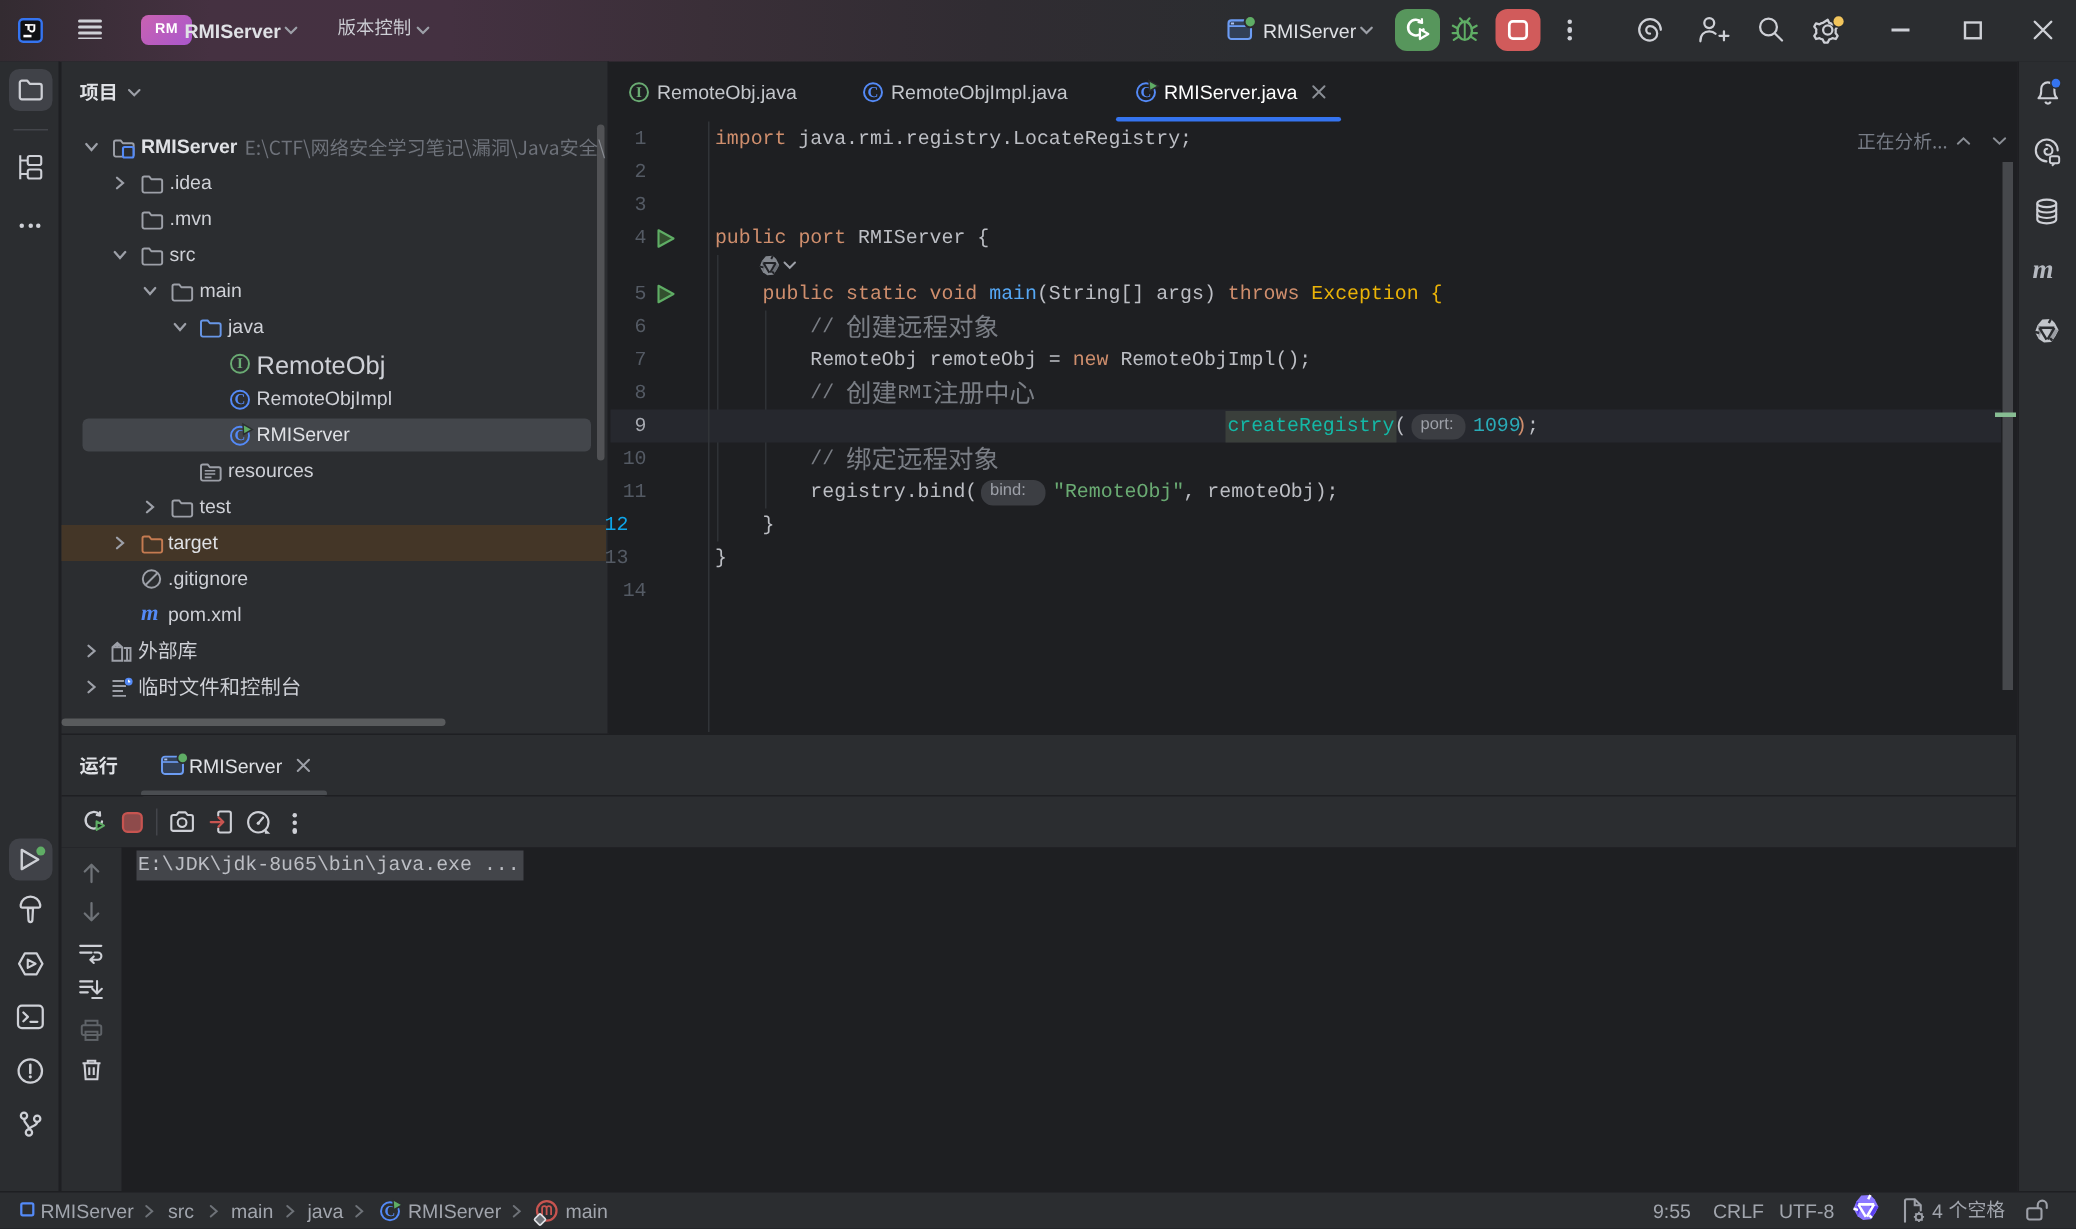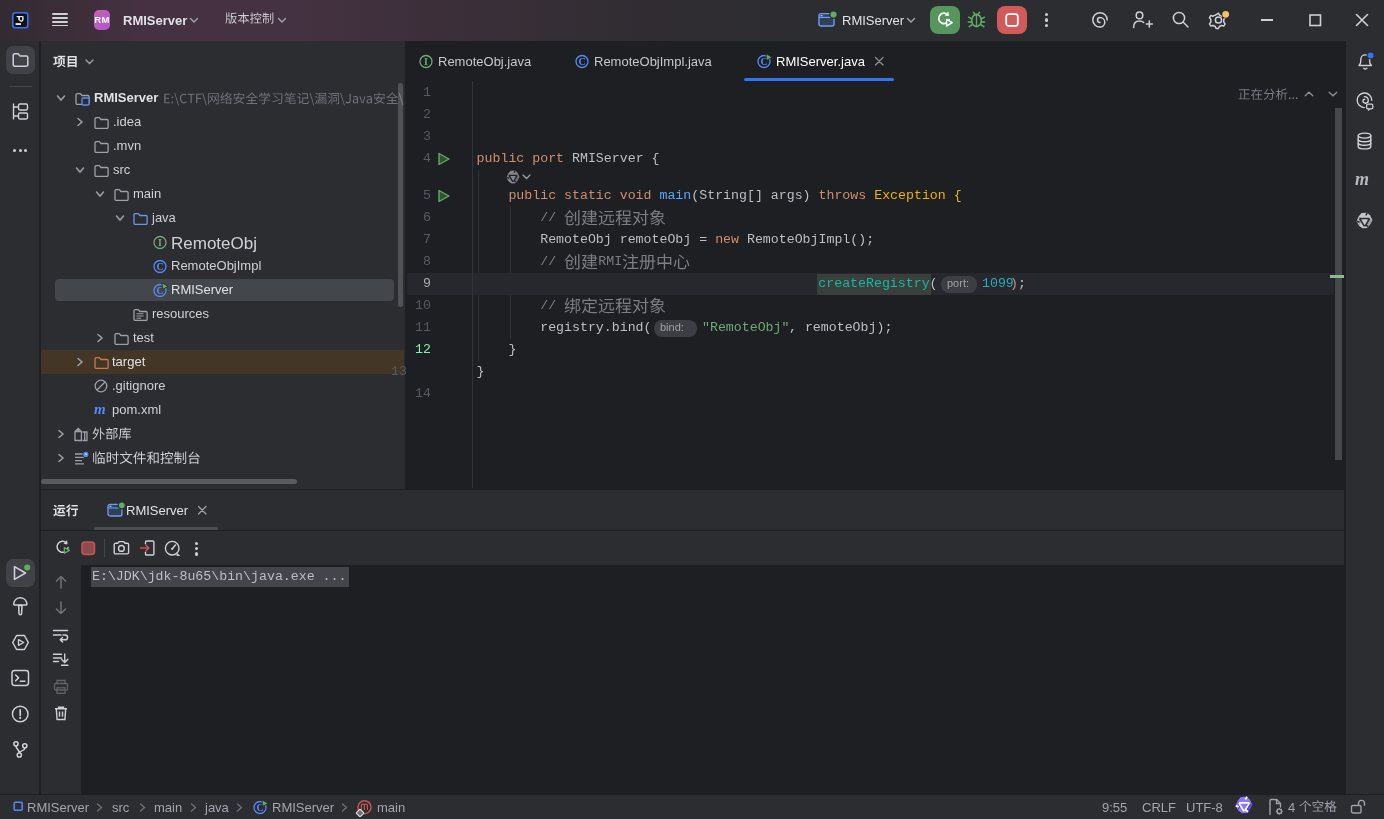--- a/index.html
+++ b/index.html
@@ -15,21 +15,21 @@
 <rect x="3.6" y="11.2" width="5.4" height="1.7" fill="#fff"></rect>
 <rect x="4.6" y="4" width="1.5" height="1.2" fill="#fff"></rect>
       <rect x="6" y="4" width="4.4" height="1.2" fill="#fff" opacity="0.9"></rect>
 <rect x="6.3" y="4.6" width="1.5" height="3.6" fill="#fff"></rect>
       <path d="M10.9 4.2 v3.2 a1.6 1.6 0 0 1 -3.1 0.6" stroke="#fff" stroke-width="1.3" fill="none"></path>
 </svg>
 <div class="abs" style="left:52px;top:13.2px;width:16px;height:1.9px;background:#ced0d6;border-radius:1px"></div>
 <div class="abs" style="left:52px;top:17.0px;width:16px;height:1.9px;background:#ced0d6;border-radius:1px"></div>
 <div class="abs" style="left:52px;top:20.8px;width:16px;height:1.9px;background:#ced0d6;border-radius:1px"></div>
 <div class="abs" style="left:52px;top:24.6px;width:16px;height:1.9px;background:#ced0d6;border-radius:1px"></div>
-<div class="abs" style="left:94px;top:10px;width:16px;height:20px;border-radius:5px;background:linear-gradient(135deg,#c962b2 0%,#a957cc 100%);color:#fff;font-size:9.5px;font-weight:bold;text-align:center;line-height:20px;letter-spacing:0.3px">RM</div>
+<div class="abs" style="left:94px;top:10px;width:34px;height:20px;border-radius:5px;background:linear-gradient(135deg,#c962b2 0%,#a957cc 100%);color:#fff;font-size:9.5px;font-weight:bold;text-align:center;line-height:20px;letter-spacing:0.3px">RM</div>
 <div class="abs ui" style="left:123px;top:13px;font-weight:600;color:#dfe1e5">RMIServer</div>
 <svg class="abs" style="left:189px;top:17px" width="10" height="7">
       <path d="M1.5 1.5 L5 5 L8.5 1.5" stroke="#9da0a8" stroke-width="1.5" fill="none" stroke-linecap="round"></path>
     </svg>
 <svg width="50" height="15" viewBox="0 -11.7 50 15" style="position:absolute;left:225.0px;top:10.8px" class="">
       <path d="M1.3 -10.1V-5.2C1.3 -3.3 1.2 -1.1 0.4 0.5C0.6 0.6 0.9 0.8 1.0 1.0C1.8 -0.2 2.0 -1.9 2.1 -3.5H3.8V1.0H4.6V-4.3H2.1L2.1 -5.2V-6.1H5.4V-6.9H4.3V-10.4H3.5V-6.9H2.1V-10.1ZM10.5 -5.9C10.2 -4.5 9.7 -3.3 9.1 -2.3C8.5 -3.3 8.1 -4.6 7.8 -5.9ZM5.9 -9.5V-5.3C5.9 -3.4 5.8 -1.1 4.9 0.5C5.1 0.6 5.5 0.9 5.6 1.0C6.7 -0.7 6.8 -3.2 6.8 -5.3V-5.9H7.1C7.4 -4.2 7.9 -2.8 8.6 -1.6C7.9 -0.8 7.2 -0.1 6.3 0.3C6.5 0.4 6.8 0.8 6.9 1.0C7.7 0.6 8.5 -0.0 9.1 -0.8C9.7 -0.0 10.4 0.6 11.2 1.0C11.4 0.8 11.6 0.4 11.8 0.3C11.0 -0.1 10.3 -0.7 9.7 -1.5C10.5 -2.8 11.2 -4.5 11.5 -6.6L10.9 -6.8L10.8 -6.7H6.8V-8.8C8.5 -8.9 10.3 -9.1 11.7 -9.4L11.1 -10.2C9.8 -9.9 7.7 -9.6 5.9 -9.5Z M18.0 -10.3V-7.7H13.1V-6.8H16.8C15.9 -4.7 14.4 -2.7 12.8 -1.7C13.0 -1.5 13.3 -1.2 13.4 -1.0C15.2 -2.2 16.8 -4.4 17.8 -6.8H18.0V-2.3H15.1V-1.3H18.0V1.0H18.9V-1.3H21.8V-2.3H18.9V-6.8H19.1C20.0 -4.4 21.6 -2.2 23.4 -1.0C23.6 -1.3 23.9 -1.6 24.2 -1.8C22.5 -2.8 20.9 -4.7 20.0 -6.8H23.8V-7.7H18.9V-10.3Z M33.1 -6.8C33.9 -6.1 35.0 -5.1 35.5 -4.5L36.1 -5.1C35.5 -5.7 34.5 -6.6 33.7 -7.3ZM31.5 -7.3C30.9 -6.5 30.0 -5.7 29.2 -5.1C29.3 -4.9 29.6 -4.6 29.7 -4.4C30.6 -5.0 31.6 -6.0 32.3 -7.0ZM26.6 -10.3V-7.9H25.1V-7.1H26.6V-4.1C26.0 -3.9 25.4 -3.8 25.0 -3.6L25.2 -2.7L26.6 -3.2V-0.2C26.6 -0.0 26.6 0.0 26.4 0.0C26.3 0.0 25.8 0.0 25.3 0.0C25.4 0.3 25.5 0.7 25.5 0.9C26.3 0.9 26.8 0.8 27.1 0.7C27.4 0.6 27.5 0.3 27.5 -0.2V-3.5L28.8 -4.0L28.7 -4.8L27.5 -4.4V-7.1H28.8V-7.9H27.5V-10.3ZM28.7 -0.2V0.6H36.5V-0.2H33.1V-3.3H35.6V-4.2H29.7V-3.3H32.1V-0.2ZM31.8 -10.1C32.0 -9.7 32.2 -9.2 32.4 -8.8H29.1V-6.7H30.0V-8.0H35.4V-6.8H36.3V-8.8H33.4C33.2 -9.3 32.9 -9.9 32.7 -10.3Z M45.2 -9.2V-2.4H46.1V-9.2ZM47.4 -10.2V-0.3C47.4 -0.1 47.3 -0.0 47.2 -0.0C46.9 -0.0 46.2 -0.0 45.5 -0.0C45.6 0.2 45.8 0.7 45.8 0.9C46.7 0.9 47.4 0.9 47.8 0.8C48.2 0.6 48.3 0.3 48.3 -0.3V-10.2ZM38.6 -10.0C38.4 -8.8 38.0 -7.6 37.4 -6.8C37.6 -6.7 38.0 -6.5 38.2 -6.4C38.4 -6.8 38.6 -7.2 38.8 -7.7H40.5V-6.4H37.5V-5.6H40.5V-4.3H38.0V-0.0H38.9V-3.5H40.5V1.0H41.3V-3.5H43.1V-1.0C43.1 -0.8 43.0 -0.8 42.9 -0.8C42.7 -0.8 42.3 -0.8 41.8 -0.8C41.9 -0.6 42.0 -0.2 42.1 0.0C42.8 0.0 43.2 0.0 43.5 -0.1C43.8 -0.3 43.9 -0.5 43.9 -0.9V-4.3H41.3V-5.6H44.3V-6.4H41.3V-7.7H43.8V-8.6H41.3V-10.3H40.5V-8.6H39.2C39.3 -9.0 39.4 -9.4 39.5 -9.9Z" fill="#ced0d6"></path>
     </svg>
 <svg class="abs" style="left:277px;top:17px" width="10" height="7">
       <path d="M1.5 1.5 L5 5 L8.5 1.5" stroke="#9da0a8" stroke-width="1.5" fill="none" stroke-linecap="round"></path>
     </svg>
@@ -307,29 +307,30 @@
 <div class="abs mono" style="left:391px;top:104px;width:40px;text-align:right;color:#545a64">2</div>
 <div class="abs mono" style="left:391px;top:126px;width:40px;text-align:right;color:#545a64">3</div>
 <div class="abs mono" style="left:391px;top:148px;width:40px;text-align:right;color:#545a64">4</div>
 <div class="abs mono" style="left:391px;top:185px;width:40px;text-align:right;color:#545a64">5</div>
 <div class="abs mono" style="left:391px;top:207px;width:40px;text-align:right;color:#545a64">6</div>
 <div class="abs mono" style="left:391px;top:229px;width:40px;text-align:right;color:#545a64">7</div>
 <div class="abs mono" style="left:391px;top:251px;width:40px;text-align:right;color:#545a64">8</div>
 <div class="abs mono" style="left:391px;top:273px;width:40px;text-align:right;color:#a8abb2">9</div>
 <div class="abs mono" style="left:391px;top:295px;width:40px;text-align:right;color:#545a64">10</div>
 <div class="abs mono" style="left:391px;top:317px;width:40px;text-align:right;color:#545a64">11</div>
-<div class="abs mono" style="left:391px;top:339px;width:40px;text-align:right;color:#86efac">12</div>
-<div class="abs mono" style="left:391px;top:361px;width:40px;text-align:left;color:#545a64">13</div>
+<div class="abs mono" style="left:391px;top:339px;width:40px;text-align:center;color:#0ea5e9">12</div>
+<div class="abs mono" style="left:391px;top:361px;width:40px;text-align:center;color:#545a64">13</div>
 <div class="abs mono" style="left:391px;top:383px;width:40px;text-align:right;color:#545a64">14</div>
 <svg class="abs" style="left:437px;top:152px" width="14" height="14">
       <path d="M2 1.5 L12 7 L2 12.5 Z" stroke="#5fad65" stroke-width="1.4" fill="#33502f" stroke-linejoin="round"></path>
     </svg>
 <svg class="abs" style="left:437px;top:189px" width="14" height="14">
       <path d="M2 1.5 L12 7 L2 12.5 Z" stroke="#5fad65" stroke-width="1.4" fill="#33502f" stroke-linejoin="round"></path>
     </svg>
+<div class="abs mono" style="left:476.6px;top:82px"><span style="color:#cf8e6d">import</span><span style="color:#bcbec4"> java.rmi.registry.LocateRegistry;</span></div>
 <div class="abs mono" style="left:476.6px;top:148px"><span style="color:#cf8e6d">public port </span><span style="color:#bcbec4">RMIServer {</span></div>
 <svg class="abs" style="left:506px;top:170px" width="14" height="14" viewBox="0 0 16 16">
       <path d="M5.2 0.9 L10.6 0.6 L13.1 3.1 L15.4 7.6 L13.5 11.3 L10.9 15 L6.3 15.4 L3 13.2 L0.6 8.8 L2.3 4.4 Z" fill="#83878e"></path>
       <path d="M2.3 4.4 L5.8 6.2 L3 13.2 Z M15.4 7.6 L10.2 6.4 L10.9 15 Z" fill="#6b6f76"></path>
       <path d="M3.4 6.15 h9.4 M12.8 6.15 L8.5 13.4 M3.4 6.15 L7.9 13.6 M10.6 0.6 L9.3 3.1 M0.6 8.8 L3.3 9.4 M11.5 14.2 L10 12.6" stroke="#212226" stroke-width="1.5" fill="none"></path>
     </svg>
 <svg class="abs" style="left:522px;top:174px" width="9" height="6">
       <path d="M1 1 L4.5 4.5 L8 1" stroke="#9da0a8" stroke-width="1.3" fill="none" stroke-linecap="round"></path>
     </svg>
 <div class="abs mono" style="left:508.4px;top:185px"><span style="color:#cf8e6d">public static void </span><span style="color:#56a8f5">main</span><span style="color:#bcbec4">(String[] args) </span><span style="color:#cf8e6d">throws</span><span style="color:#eab308"> Exception {</span></div>

